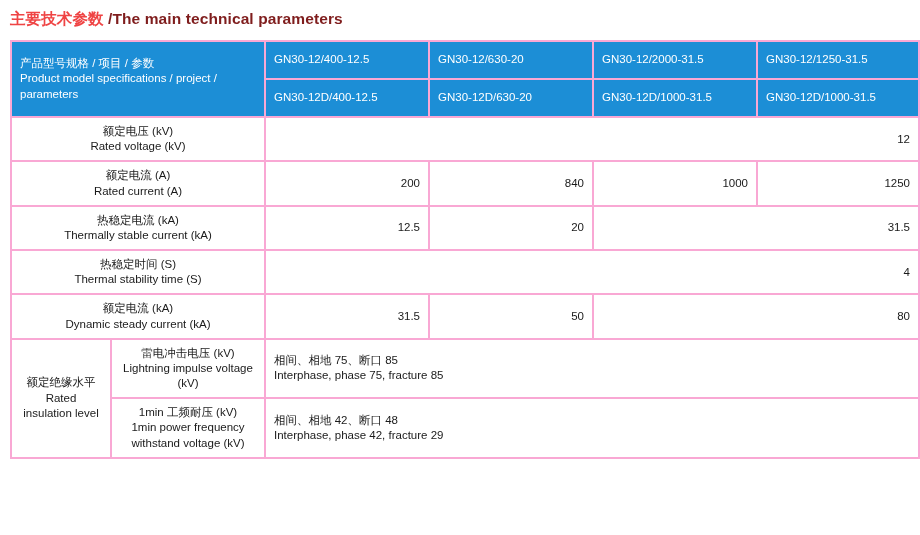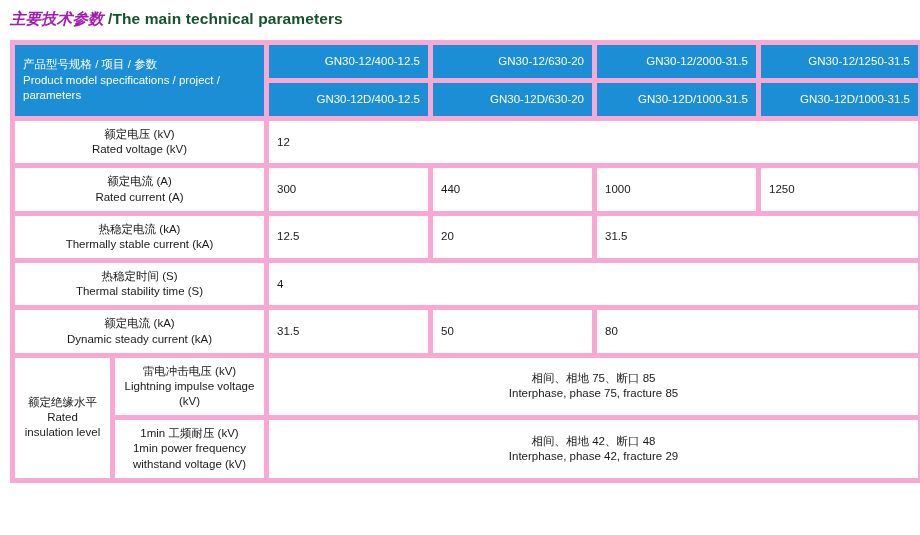--- a/index.html
+++ b/index.html
@@ -22,64 +22,64 @@
     padding: 0 6px;
   }
   .title {
     padding: 9px 4px 10px 4px;
     font-size: 15.5px;
     font-weight: bold;
     color: #1f4e9c;
     letter-spacing: 0.1px;
     white-space: nowrap;
   }
-  .title .cn { color: #a21caf; font-style: italic; }
-  .title .en { color: #14532d; margin-top: 33px; }
+  .title .cn { color: #ef4444; }
+  .title .en { color: #7f1d1d; margin-top: 33px; }
 
   table.spec {
     border-collapse: collapse;
     width: 908px;
     margin-left: 4px;
     table-layout: fixed;
   }
   table.spec td {
-    border: 5px solid #f9a8d4;
+    border: 2px solid #f9a8d4;
     vertical-align: middle;
     font-size: 11.5px;
     line-height: 1.32;
     padding: 6px 8px;
     box-sizing: border-box;
   }
   .hdr td {
     background: #1c8ed6;
     color: #ffffff;
     border-color: #ffffff;
-    text-align: right;
+    text-align: left;
     font-size: 11.5px;
     height: 38px;
   }
   .hdr td.hdr-label {
     text-align: left;
     line-height: 1.35;
     padding: 4px 8px;
   }
   .rowlabel {
     text-align: center;
     line-height: 1.35;
   }
   .center {
-    text-align: left;
+    text-align: right;
   }
   .cell-sub {
     text-align: center;
     line-height: 1.35;
     font-size: 11.5px;
   }
   .multi-line-center {
-    text-align: center;
+    text-align: left;
     line-height: 1.5;
   }
 </style>
 </head>
 <body>
 
 <div class="page">
 
   <div class="title">
     <span class="cn">主要技术参数</span>
@@ -121,22 +121,22 @@
           <div>Rated voltage (kV)</div>
         </td>
         <td class="center" colspan="4">12</td>
       </tr>
 
       <tr>
         <td class="rowlabel" colspan="2">
           <div>额定电流 (A)</div>
           <div>Rated current (A)</div>
         </td>
-        <td class="center">300</td>
-        <td class="center">440</td>
+        <td class="center">200</td>
+        <td class="center">840</td>
         <td class="center">1000</td>
         <td class="center">1250</td>
       </tr>
 
       <tr>
         <td class="rowlabel" colspan="2">
           <div>热稳定电流 (kA)</div>
           <div>Thermally stable current (kA)</div>
         </td>
         <td class="center">12.5</td>

